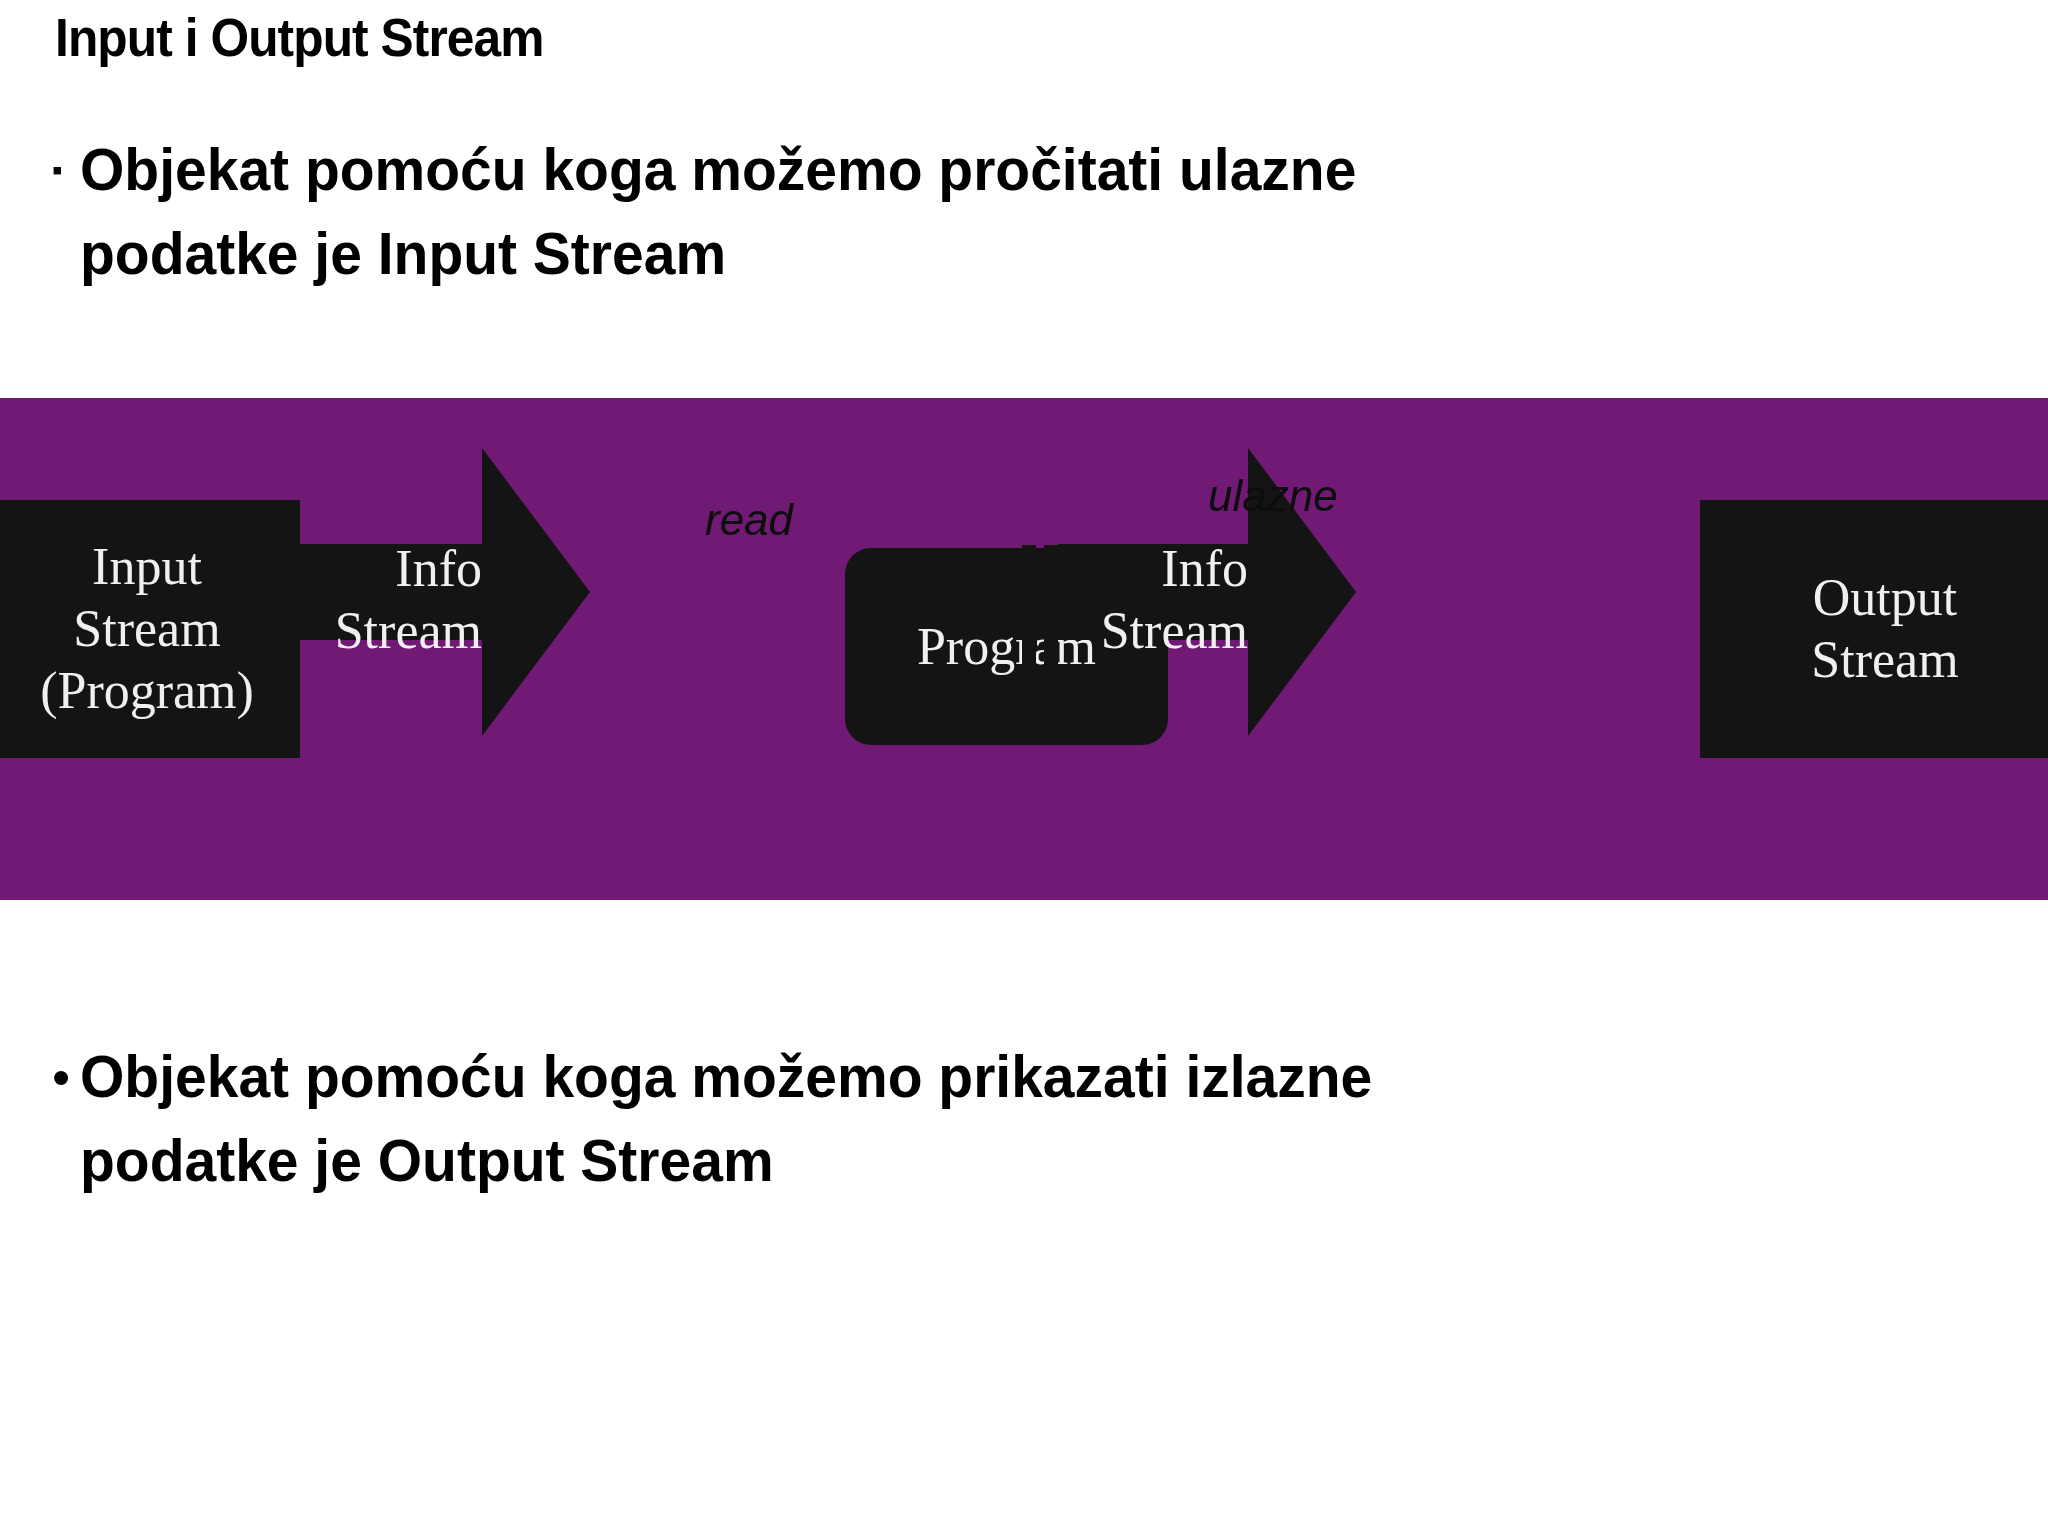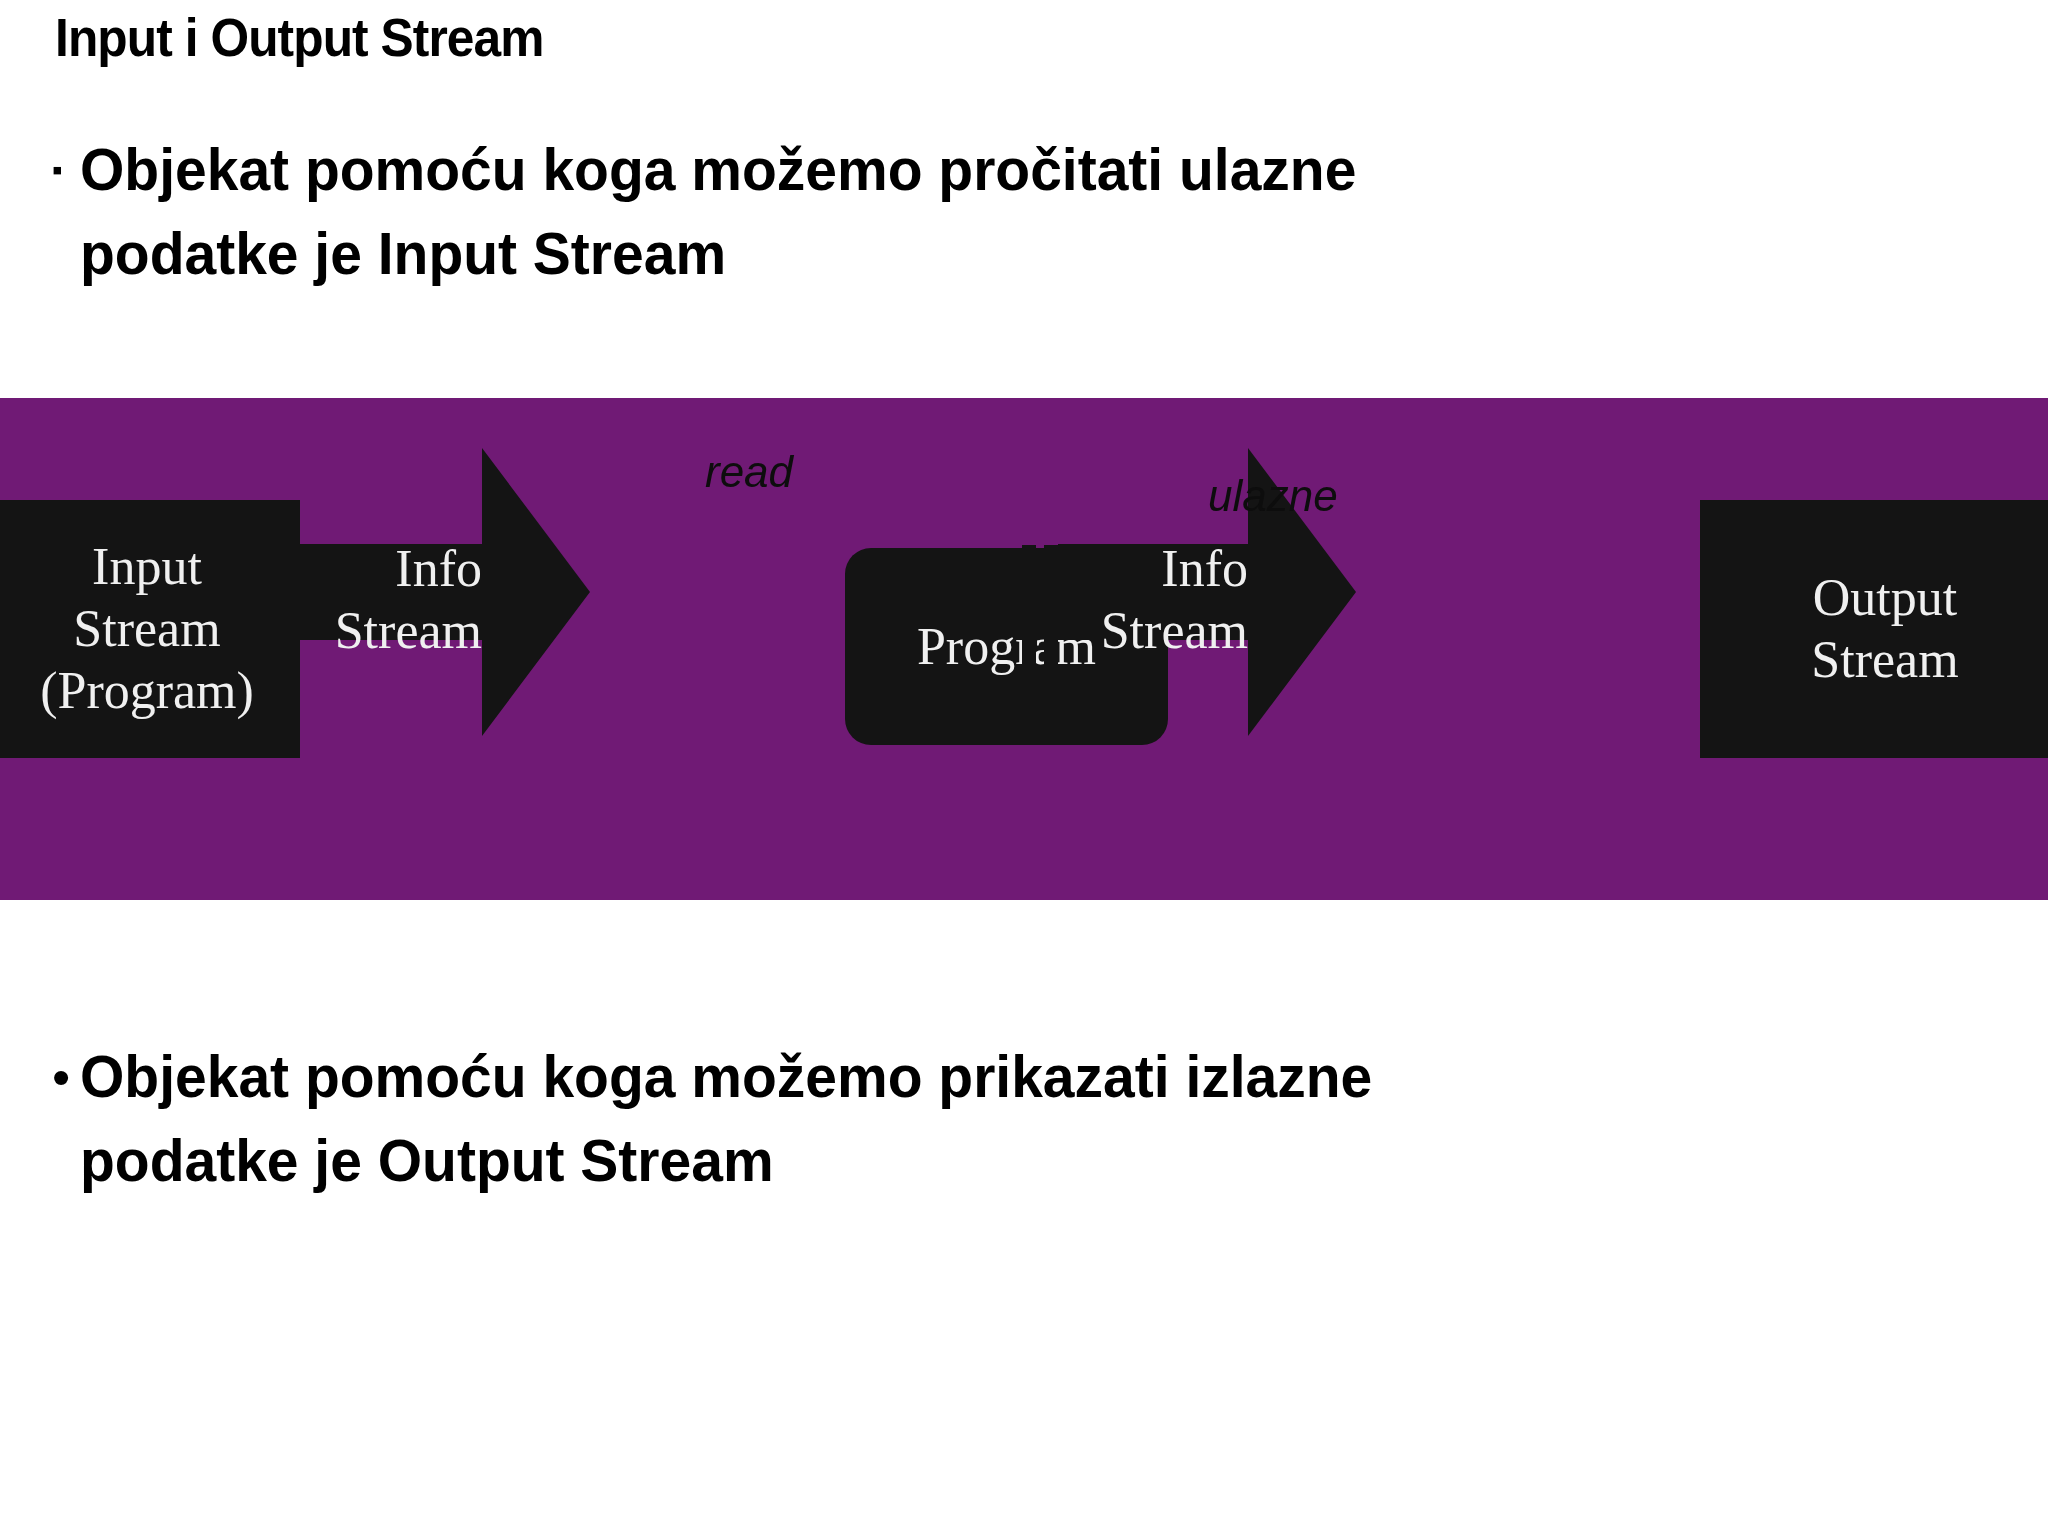--- a/index.html
+++ b/index.html
@@ -157,21 +157,21 @@
   
   .rw-label {
     position: absolute;
     font-family: "Liberation Sans", sans-serif;
     font-style: italic;
     font-size: 44px;
     line-height: 52px;
     color: #0d0d0d;
     white-space: nowrap;
   }
-  #read-label  { left: 705px;  top: 446px; }
+  #read-label  { left: 705px;  top: 494px; }
   #write-label { left: 1208px; top: 470px; }
 </style>
 </head>
 <body>
 
 <div id="slide-title">Input i Output Stream</div>
 
 <div class="bullet-row" id="bullet-1">
   <div class="bullet-marker square">▪</div>
   <div class="bullet-text">Objekat pomoću koga možemo pročitati ulazne podatke je Input Stream</div>

